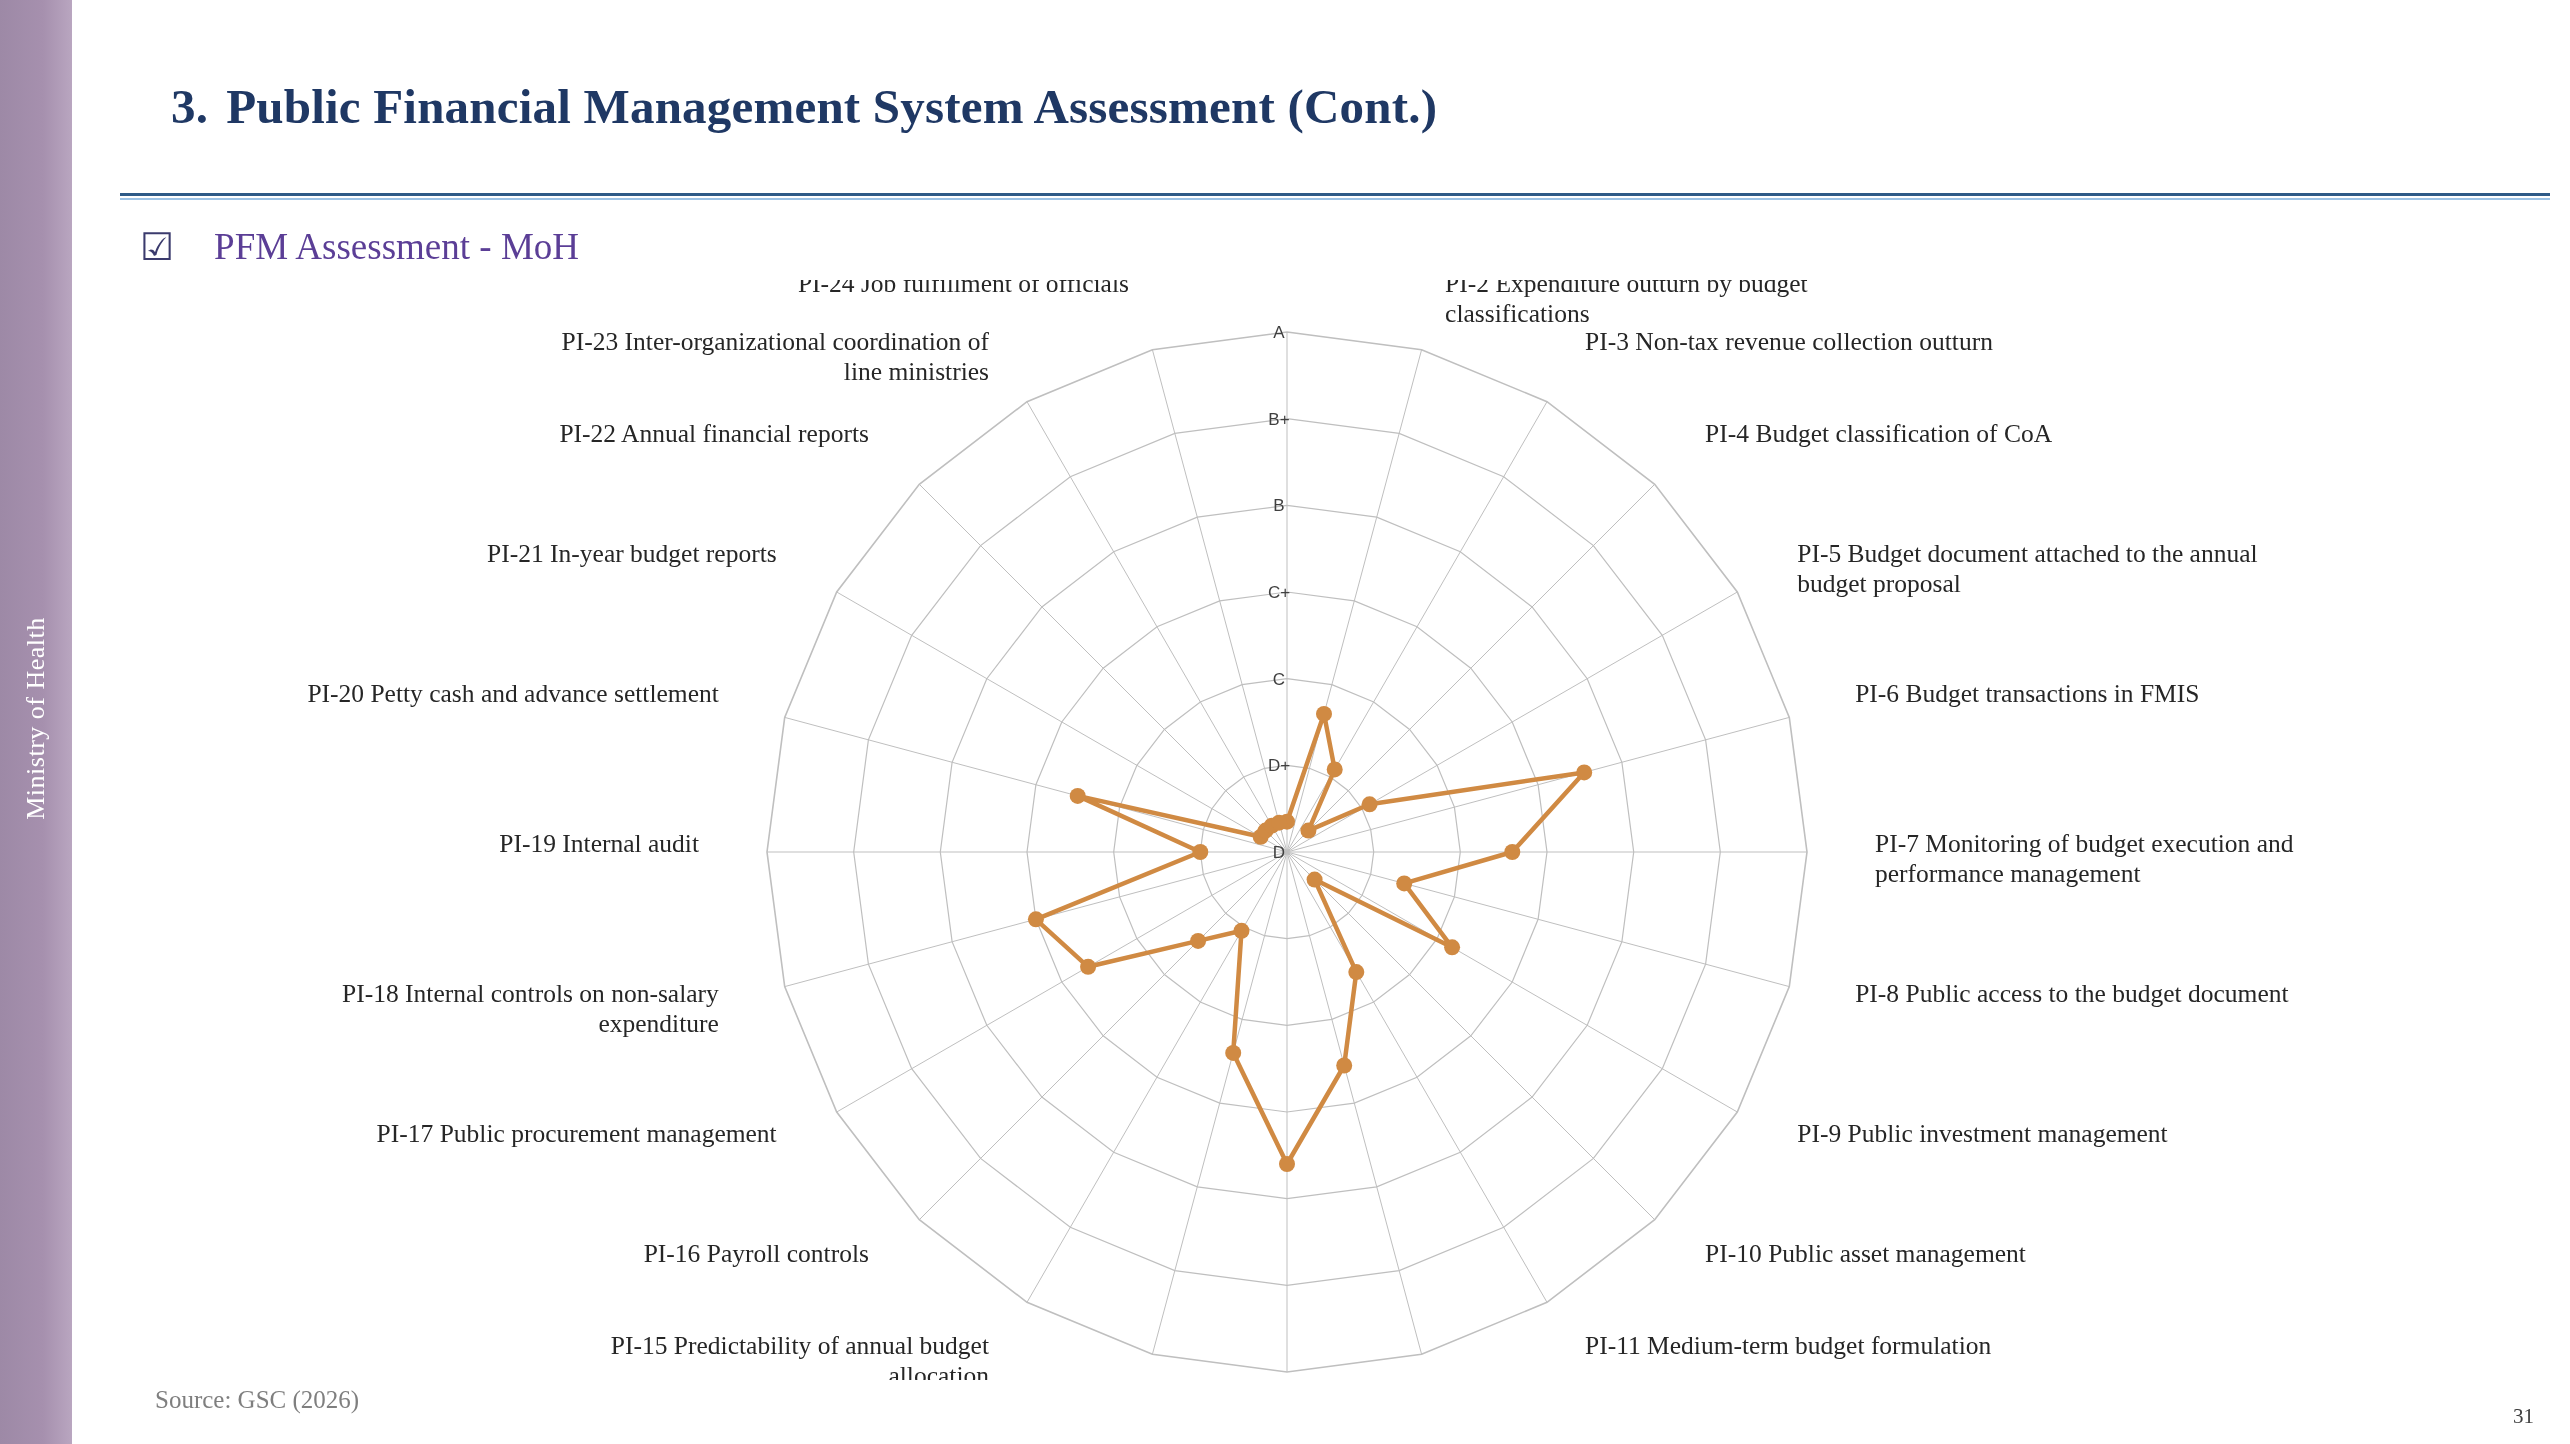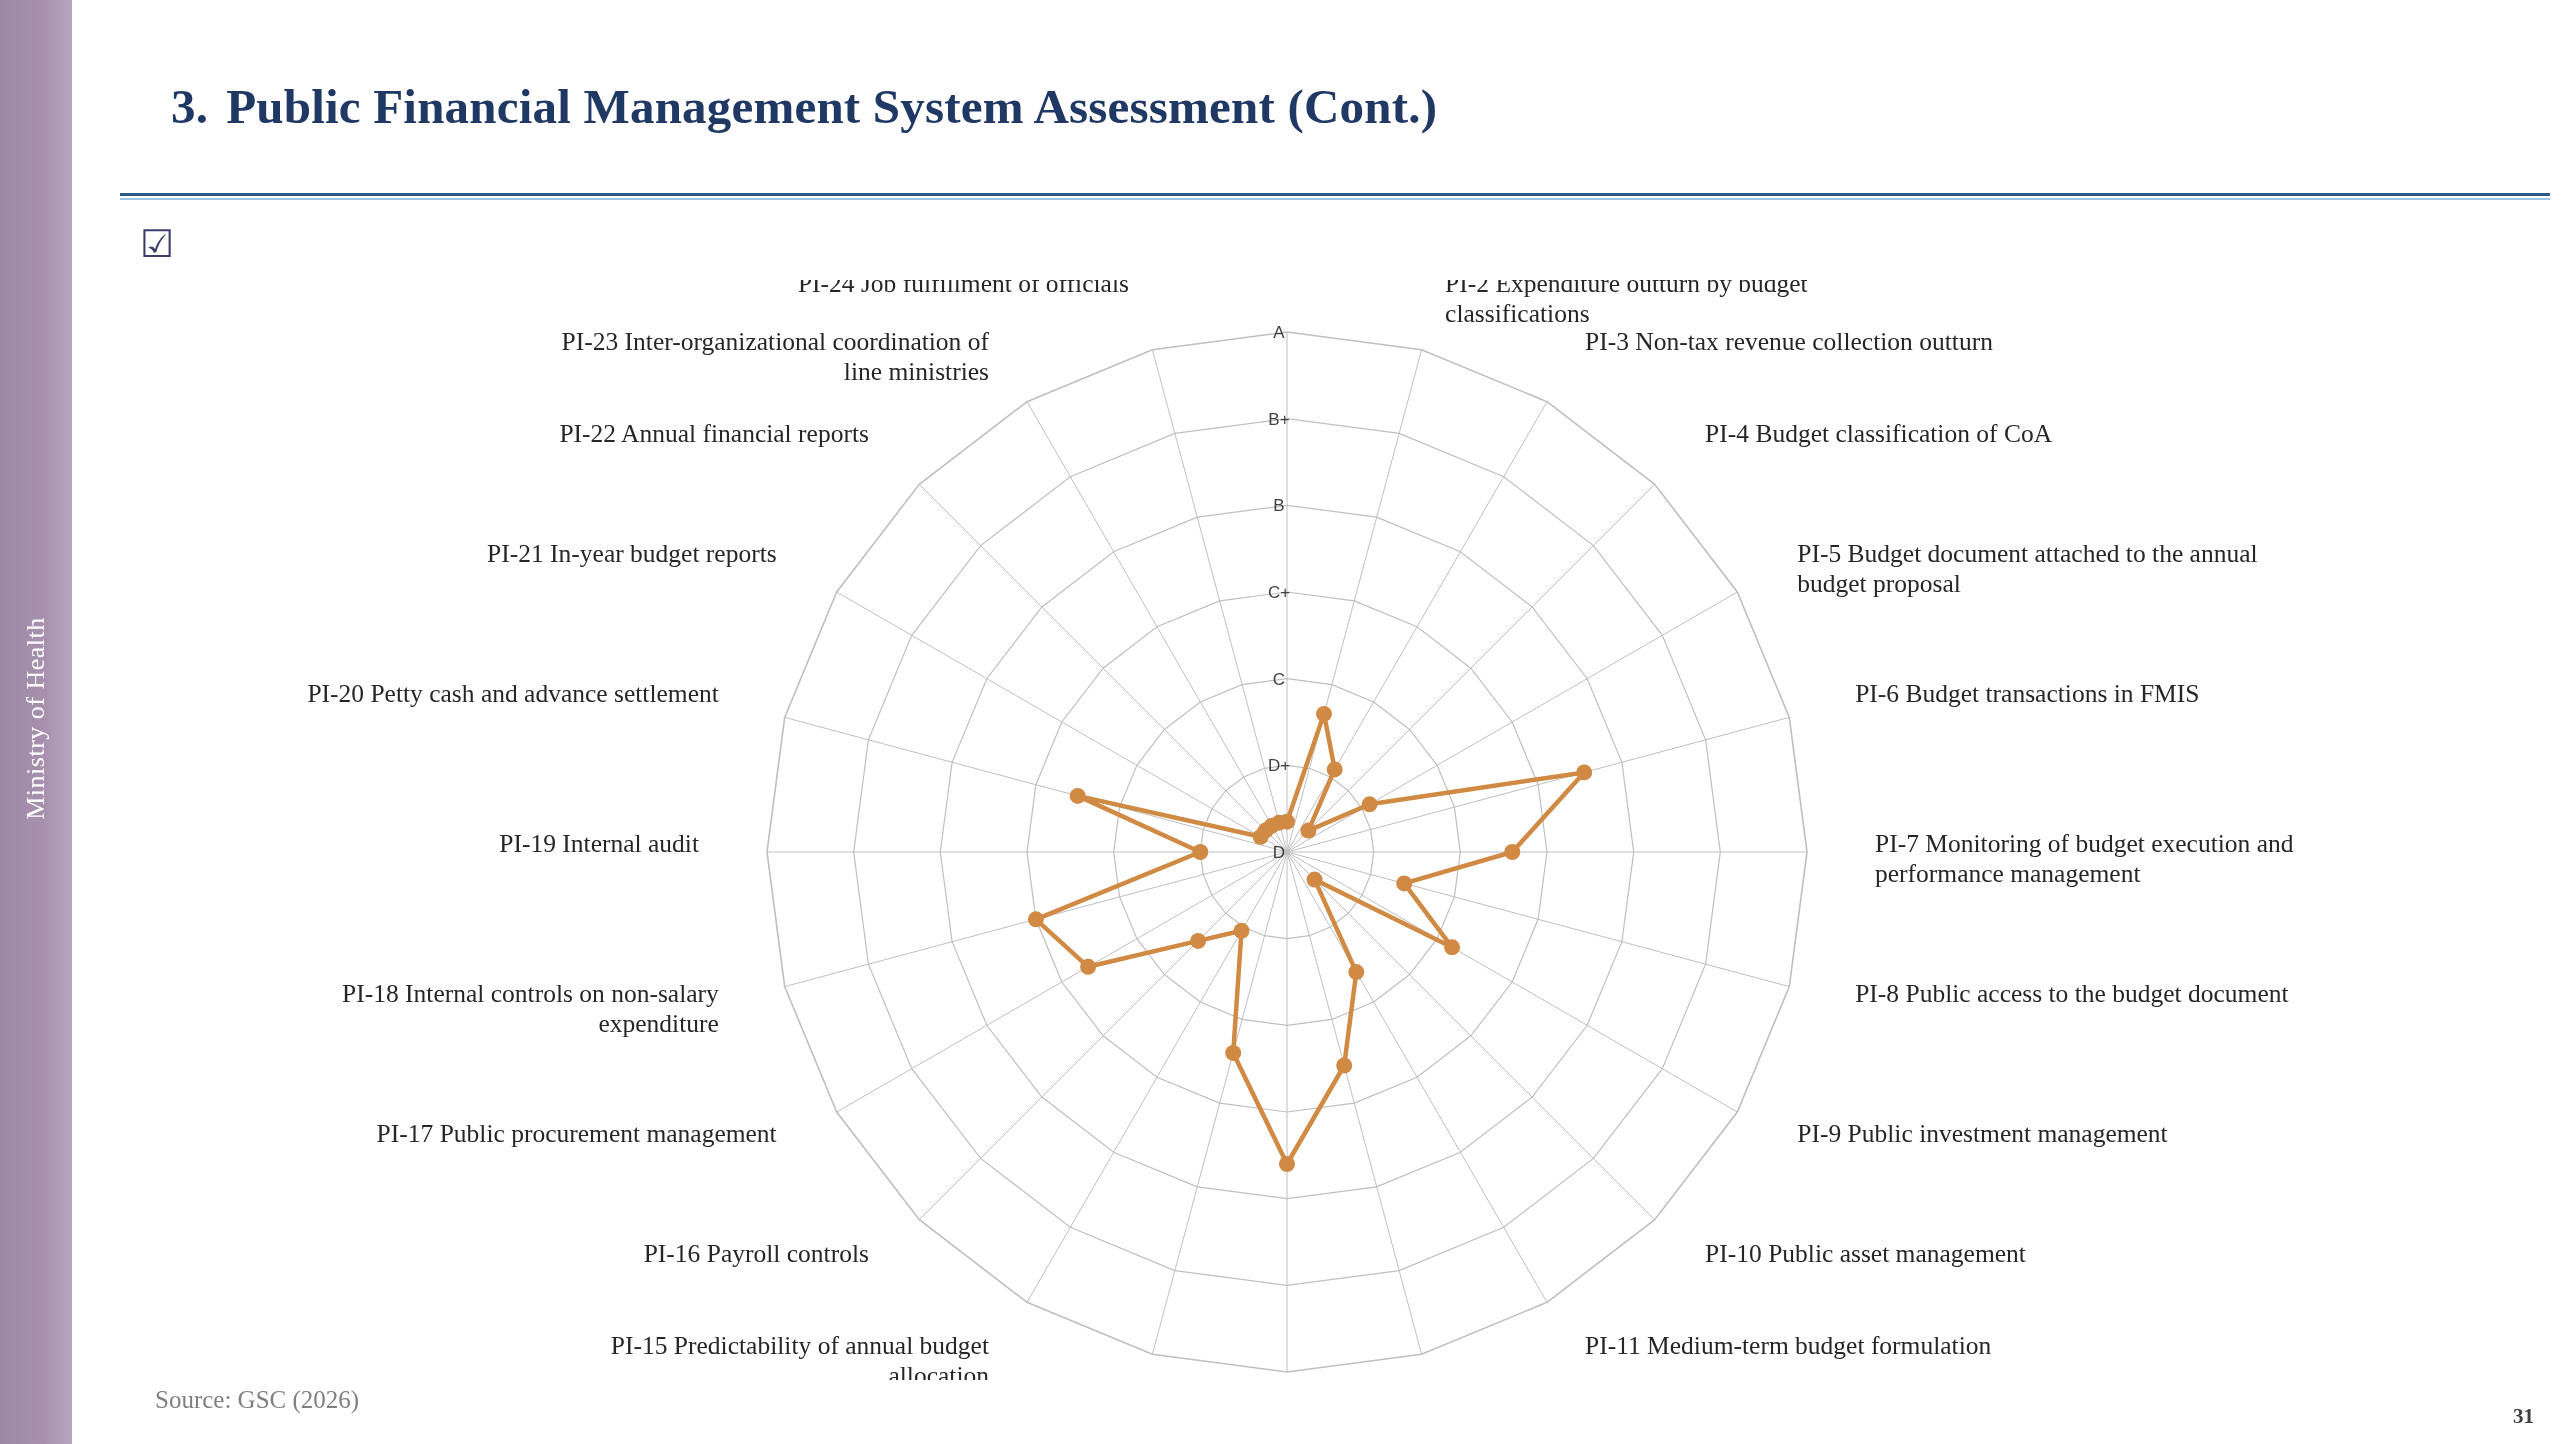--- a/index.html
+++ b/index.html
@@ -120,21 +120,21 @@
     left: 155px;
     top: 1386px;
     font-size: 25px;
     color: #7f7f7f;
   }
   .page-num {
     position: absolute;
     right: 36px;
     top: 1404px;
     font-size: 21px;
-    font-weight: bold;
+    font-weight: normal;
     color: #404040;
   }
 </style>
 </head>
 <body>
 
 <div class="slide">
 
   <div class="left-band">
     <div class="left-band-inner"></div>
@@ -144,20 +144,21 @@
   </div>
 
   <div class="title">
     <span class="title-num">3.</span><span>Public Financial Management System Assessment (Cont.)</span>
   </div>
   <div class="title-rule"></div>
   <div class="title-rule2"></div>
 
   <div class="bullet-row">
     <div class="bullet-box">☑</div>
+    <div class="bullet-label">PFM Assessment - MoH</div>
   </div>
 
   <div class="chart-wrap">
     <svg id="radar-svg" width="2498" height="1100" viewBox="0 0 2498 1100">
         <polygon points="1215.0,485.3 1237.4,488.3 1258.3,496.9 1276.3,510.7 1290.1,528.7 1298.7,549.6 1301.7,572.0 1298.7,594.4 1290.1,615.3 1276.3,633.3 1258.3,647.1 1237.4,655.7 1215.0,658.7 1192.6,655.7 1171.7,647.1 1153.7,633.3 1139.9,615.3 1131.3,594.4 1128.3,572.0 1131.3,549.6 1139.9,528.7 1153.7,510.7 1171.7,496.9 1192.6,488.3" fill="none" stroke="#BFBFBF" stroke-width="1.2"></polygon>
         <polygon points="1215.0,398.7 1259.9,404.6 1301.7,421.9 1337.6,449.4 1365.1,485.3 1382.4,527.1 1388.3,572.0 1382.4,616.9 1365.1,658.7 1337.6,694.6 1301.7,722.1 1259.9,739.4 1215.0,745.3 1170.1,739.4 1128.3,722.1 1092.4,694.6 1064.9,658.7 1047.6,616.9 1041.7,572.0 1047.6,527.1 1064.9,485.3 1092.4,449.4 1128.3,421.9 1170.1,404.6" fill="none" stroke="#BFBFBF" stroke-width="1.2"></polygon>
         <polygon points="1215.0,312.0 1282.3,320.9 1345.0,346.8 1398.8,388.2 1440.2,442.0 1466.1,504.7 1475.0,572.0 1466.1,639.3 1440.2,702.0 1398.8,755.8 1345.0,797.2 1282.3,823.1 1215.0,832.0 1147.7,823.1 1085.0,797.2 1031.2,755.8 989.8,702.0 963.9,639.3 955.0,572.0 963.9,504.7 989.8,442.0 1031.2,388.2 1085.0,346.8 1147.7,320.9" fill="none" stroke="#BFBFBF" stroke-width="1.2"></polygon>
         <polygon points="1215.0,225.3 1304.7,237.1 1388.3,271.8 1460.1,326.9 1515.2,398.7 1549.9,482.3 1561.7,572.0 1549.9,661.7 1515.2,745.3 1460.1,817.1 1388.3,872.2 1304.7,906.9 1215.0,918.7 1125.3,906.9 1041.7,872.2 969.9,817.1 914.8,745.3 880.1,661.7 868.3,572.0 880.1,482.3 914.8,398.7 969.9,326.9 1041.7,271.8 1125.3,237.1" fill="none" stroke="#BFBFBF" stroke-width="1.2"></polygon>
         <polygon points="1215.0,138.7 1327.2,153.4 1431.7,196.7 1521.4,265.6 1590.3,355.3 1633.6,459.8 1648.3,572.0 1633.6,684.2 1590.3,788.7 1521.4,878.4 1431.7,947.3 1327.2,990.6 1215.0,1005.3 1102.8,990.6 998.3,947.3 908.6,878.4 839.7,788.7 796.4,684.2 781.7,572.0 796.4,459.8 839.7,355.3 908.6,265.6 998.3,196.7 1102.8,153.4" fill="none" stroke="#BFBFBF" stroke-width="1.2"></polygon>
         <polygon points="1215.0,52.0 1349.6,69.7 1475.0,121.7 1582.7,204.3 1665.3,312.0 1717.3,437.4 1735.0,572.0 1717.3,706.6 1665.3,832.0 1582.7,939.7 1475.0,1022.3 1349.6,1074.3 1215.0,1092.0 1080.4,1074.3 955.0,1022.3 847.3,939.7 764.7,832.0 712.7,706.6 695.0,572.0 712.7,437.4 764.7,312.0 847.3,204.3 955.0,121.7 1080.4,69.7" fill="none" stroke="#BFBFBF" stroke-width="1.6"></polygon>

